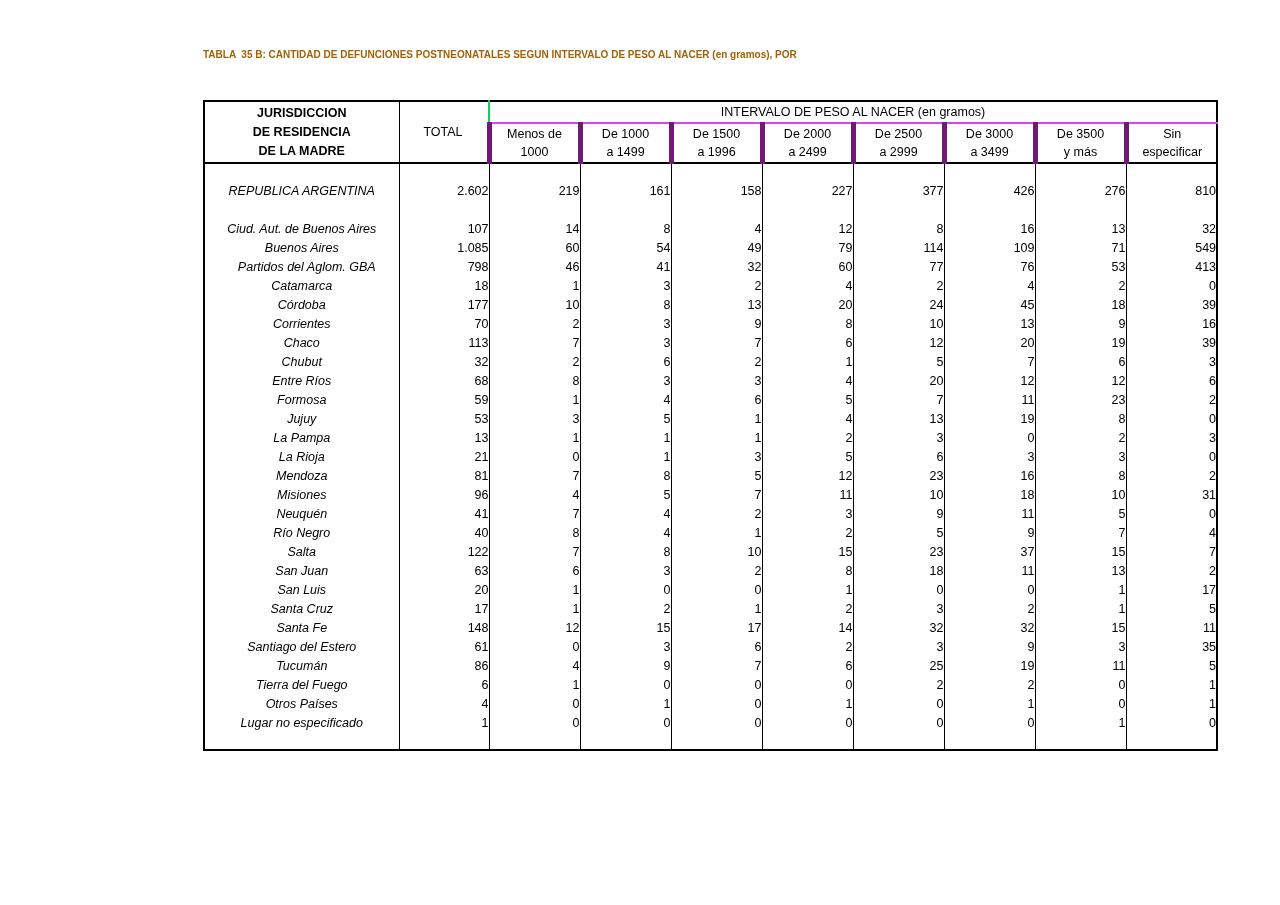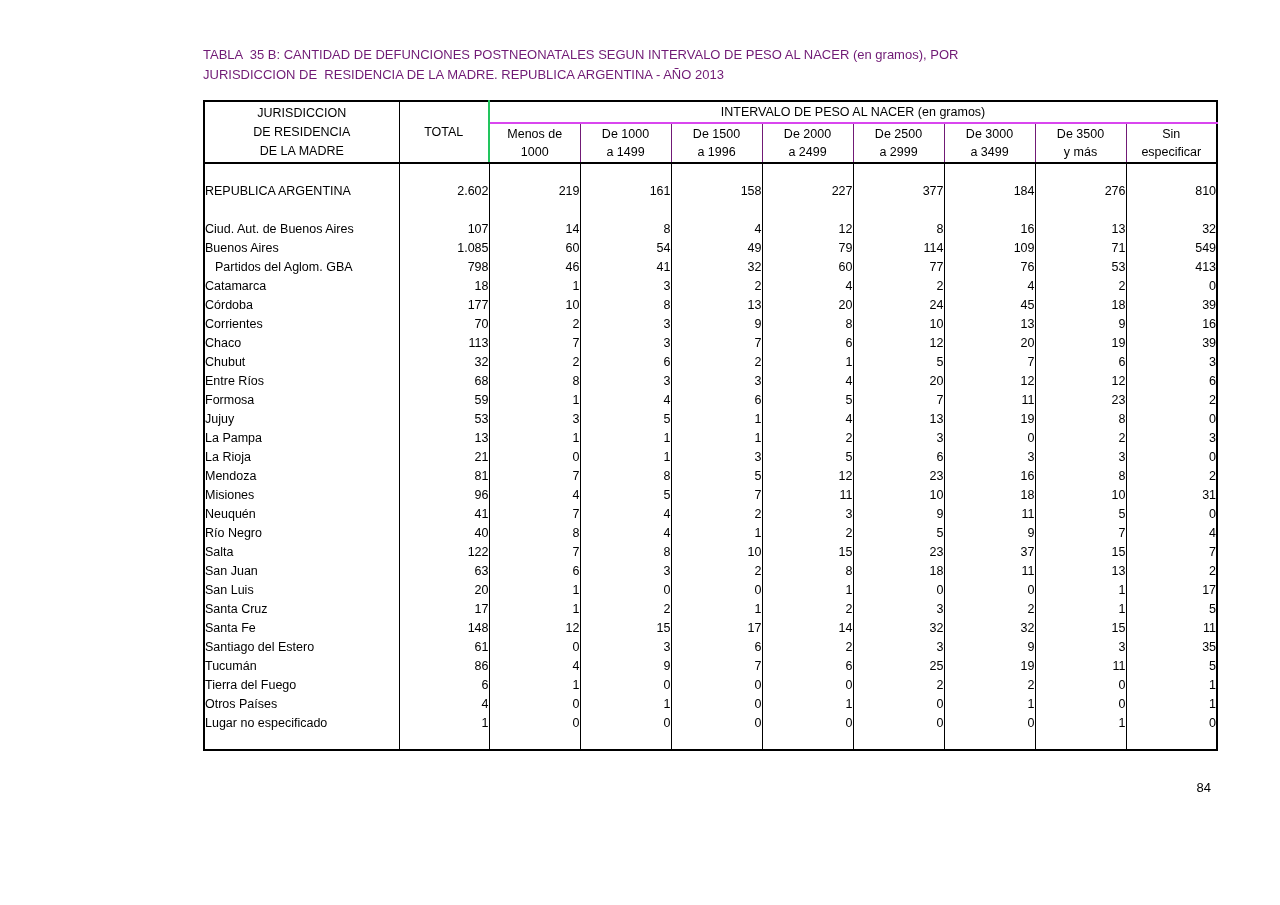--- a/index.html
+++ b/index.html
@@ -16,24 +16,25 @@
     color: #000000;
     overflow: hidden;
   }
   .title-block {
     position: absolute;
     left: 203px;
     top: 45px;
     width: 1013px;
   }
   .title-line {
-    font-size: 13px;
+    font-size: 10px;
     line-height: 20px;
     white-space: pre;
-    color: #701a75;
+    color: #a16207;
+    font-weight: bold;
   }
   table.stats {
     position: absolute;
     left: 203px;
     top: 100px;
     width: 1013px;
     border-collapse: collapse;
     table-layout: fixed;
     border: 2px solid #000000;
   }
@@ -46,43 +47,44 @@
   }
   thead th {
     text-align: center;
     vertical-align: middle;
   }
   th.corner {
     border-right: 1px solid #000000;
     border-bottom: 2px solid #000000;
     vertical-align: middle;
   }
-  th.corner div { line-height: 19px; }
+  th.corner div { line-height: 19px; font-weight: bold; }
   th.total-h {
     border-right: 2px solid #22c55e;
     border-bottom: 2px solid #000000;
   }
   th.span-h {
     height: 20px;
     border-bottom: 2px solid #d946ef;
     white-space: pre;
   }
   tr.weight-row th {
     height: 38px;
-    border-left: 1px solid #701a75;
+    border-left: 5px solid #701a75;
     border-bottom: 2px solid #000000;
     vertical-align: middle;
   }
   tr.weight-row th div { line-height: 18px; }
   tbody td + td { border-left: 1px solid #000000; }
   tbody tr { height: 19px; }
   tbody tr.bold { height: 20px; font-weight: bold; }
   td.label {
-    text-align: left;
+    text-align: center;
     padding-left: 3px;
+    font-style: italic;
   }
   td.label.indent { padding-left: 10px; }
   td.num {
     text-align: right;
     padding-right: 4px;
   }
   .page-number {
     position: absolute;
     left: 203px;
     top: 780px;
@@ -91,21 +93,20 @@
     font-size: 13px;
   }
 </style>
 </head>
 <body>
 
 <div class="page">
 
   <div class="title-block">
     <div class="title-line">TABLA  35 B: CANTIDAD DE DEFUNCIONES POSTNEONATALES SEGUN INTERVALO DE PESO AL NACER (en gramos), POR</div>
-    <div class="title-line">JURISDICCION DE  RESIDENCIA DE LA MADRE. REPUBLICA ARGENTINA - AÑO 2013</div>
   </div>
 
   <table class="stats">
     <colgroup>
       <col style="width:195px">
       <col style="width:90px">
       <col style="width:91px">
         <col style="width:91px">
         <col style="width:91px">
         <col style="width:91px">
@@ -173,21 +174,21 @@
           <td></td>
         </tr>
         <tr class="bold">
           <td class="label">REPUBLICA ARGENTINA</td>
           <td class="num">2.602</td>
           <td class="num">219</td>
           <td class="num">161</td>
           <td class="num">158</td>
           <td class="num">227</td>
           <td class="num">377</td>
-          <td class="num">184</td>
+          <td class="num">426</td>
           <td class="num">276</td>
           <td class="num">810</td>
         </tr>
         <tr style="height: 18px;">
           <td></td>
           <td></td>
           <td></td>
           <td></td>
           <td></td>
           <td></td>
@@ -528,15 +529,14 @@
           <td></td>
           <td></td>
           <td></td>
           <td></td>
           <td></td>
           <td></td>
         </tr>
       </tbody>
   </table>
 
-  <div class="page-number">84</div>
 
 </div>
 
 </body></html>

